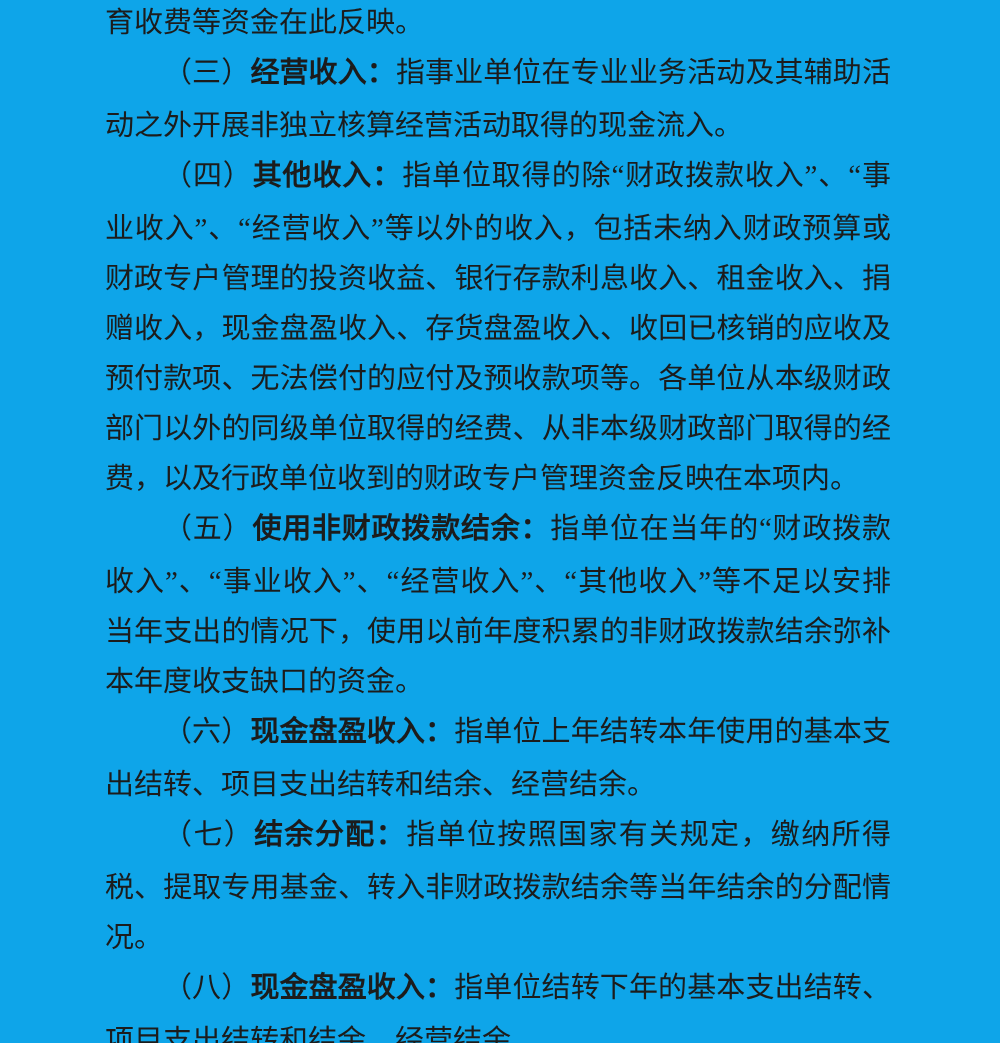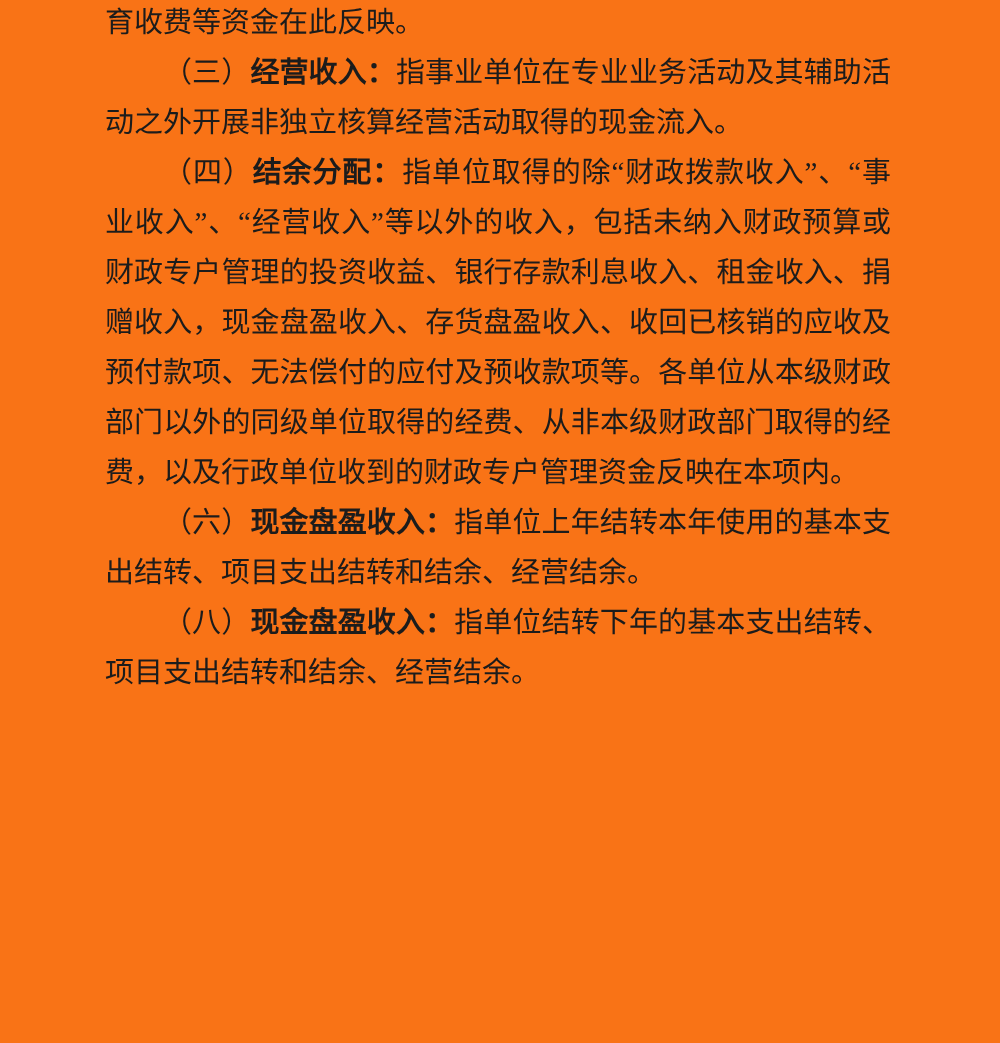--- a/index.html
+++ b/index.html
@@ -4,21 +4,21 @@
 <style>
   html, body {
     margin: 0;
     padding: 0;
     background: #ffffff;
   }
   .page {
     position: relative;
     width: 1000px;
     height: 1043px;
-    background: #f97316;
+    background: #0ea5e9;
     overflow: hidden;
     font-family: "Liberation Serif", "DejaVu Serif", serif;
     color: #1c1c1c;
   }
   .text-block {
     position: absolute;
     left: 105px;
     top: -3px;
     width: 786px;
     font-size: 29px;
@@ -30,26 +30,29 @@
   }
   .text-block p {
     margin: 0;
     padding: 0;
   }
   .text-block p.indent {
     text-indent: 58px;
   }
   .seg-bold {
     font-weight: bold;
+    font-family: Liberation Mono, monospace;
   }
 </style>
 </head>
 <body>
 
 <div class="page">
   <div class="text-block" id="text-block">
       <p class=""><span class="">育收费等资金在此反映。</span></p>
       <p class="indent"><span class="">（三）</span><span class="seg-bold">经营收入：</span><span class="">指事业单位在专业业务活动及其辅助活动之外开展非独立核算经营活动取得的现金流入。</span></p>
-      <p class="indent"><span class="">（四）</span><span class="seg-bold">结余分配：</span><span class="">指单位取得的除“财政拨款收入”、“事业收入”、“经营收入”等以外的收入，包括未纳入财政预算或财政专户管理的投资收益、银行存款利息收入、租金收入、捐赠收入，现金盘盈收入、存货盘盈收入、收回已核销的应收及预付款项、无法偿付的应付及预收款项等。各单位从本级财政部门以外的同级单位取得的经费、从非本级财政部门取得的经费，以及行政单位收到的财政专户管理资金反映在本项内。</span></p>
+      <p class="indent"><span class="">（四）</span><span class="seg-bold">其他收入：</span><span class="">指单位取得的除“财政拨款收入”、“事业收入”、“经营收入”等以外的收入，包括未纳入财政预算或财政专户管理的投资收益、银行存款利息收入、租金收入、捐赠收入，现金盘盈收入、存货盘盈收入、收回已核销的应收及预付款项、无法偿付的应付及预收款项等。各单位从本级财政部门以外的同级单位取得的经费、从非本级财政部门取得的经费，以及行政单位收到的财政专户管理资金反映在本项内。</span></p>
+      <p class="indent"><span class="">（五）</span><span class="seg-bold">使用非财政拨款结余：</span><span class="">指单位在当年的“财政拨款收入”、“事业收入”、“经营收入”、“其他收入”等不足以安排当年支出的情况下，使用以前年度积累的非财政拨款结余弥补本年度收支缺口的资金。</span></p>
       <p class="indent"><span class="">（六）</span><span class="seg-bold">现金盘盈收入：</span><span class="">指单位上年结转本年使用的基本支出结转、项目支出结转和结余、经营结余。</span></p>
+      <p class="indent"><span class="">（七）</span><span class="seg-bold">结余分配：</span><span class="">指单位按照国家有关规定，缴纳所得税、提取专用基金、转入非财政拨款结余等当年结余的分配情况。</span></p>
       <p class="indent"><span class="">（八）</span><span class="seg-bold">现金盘盈收入：</span><span class="">指单位结转下年的基本支出结转、项目支出结转和结余、经营结余。</span></p>
     </div>
 </div>
 
 </body></html>

